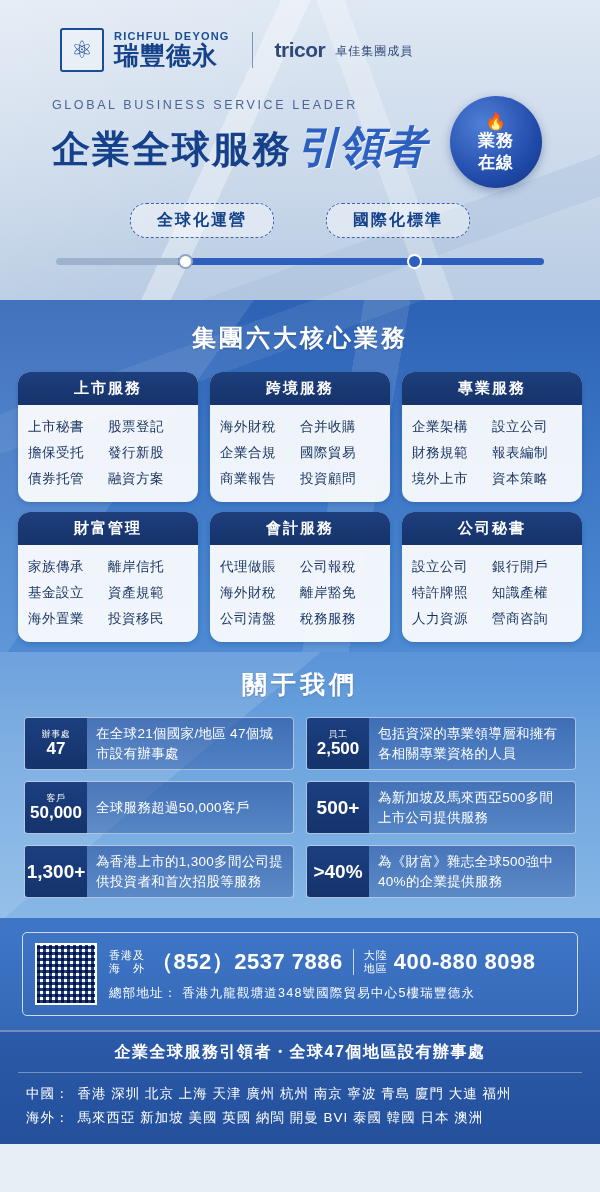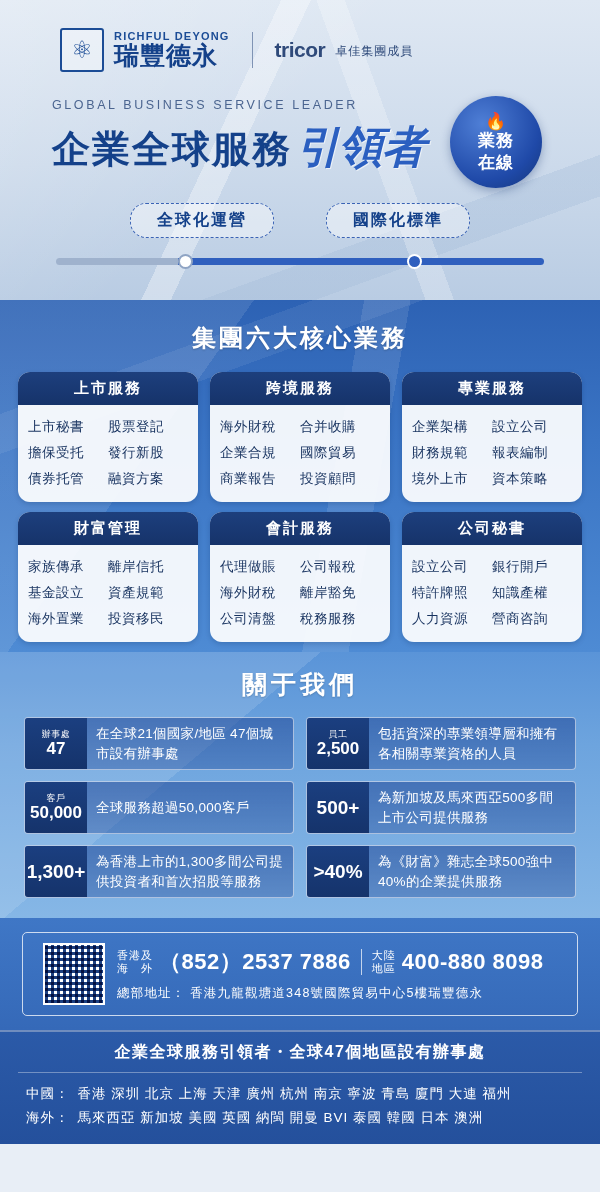--- a/index.html
+++ b/index.html
@@ -147,21 +147,21 @@
     display: flex; align-items: center; letter-spacing: 0.3px;
   }
 
   
   .contact {
     background: linear-gradient(180deg,#3f77c6 0%, #3569b8 100%);
     padding: 14px 0 14px; position: relative;
   }
   .contact-box {
     margin: 0 22px; border: 1px solid rgba(255,255,255,0.75); border-radius: 5px;
-    padding: 10px 20px; display: flex; align-items: center; gap: 12px;
+    padding: 10px 12px; display: flex; align-items: center; gap: 12px;
   }
   .qr {
     width: 62px; height: 62px; flex: none; background: #fff; padding: 3px;
     background-image:
       repeating-linear-gradient(0deg, #1b3f80 0 3px, #fff 3px 6px),
       repeating-linear-gradient(90deg, #1b3f80 0 3px, #fff 3px 6px);
     background-blend-mode: multiply;
     border: 2px solid #fff;
   }
   .contact-lines { flex: 1; }

